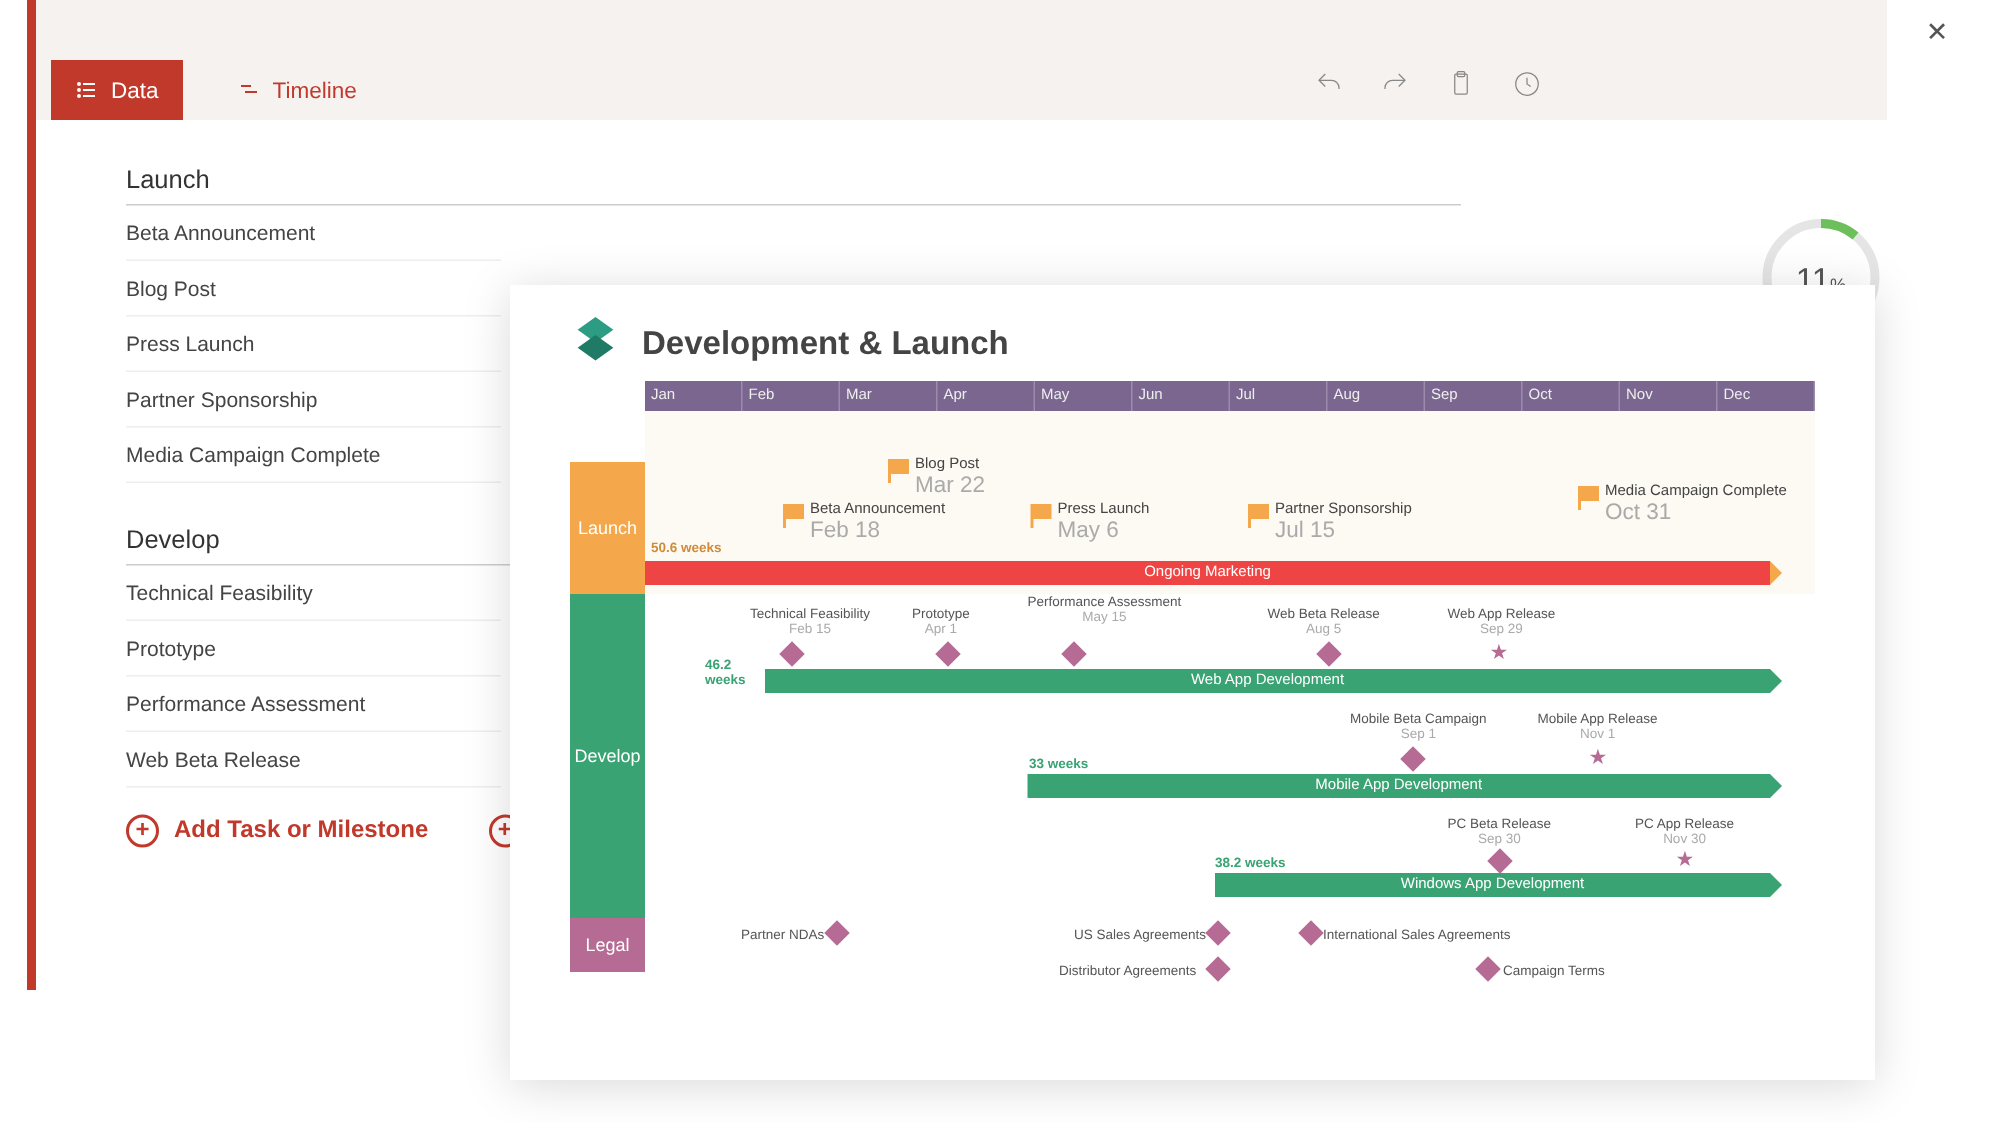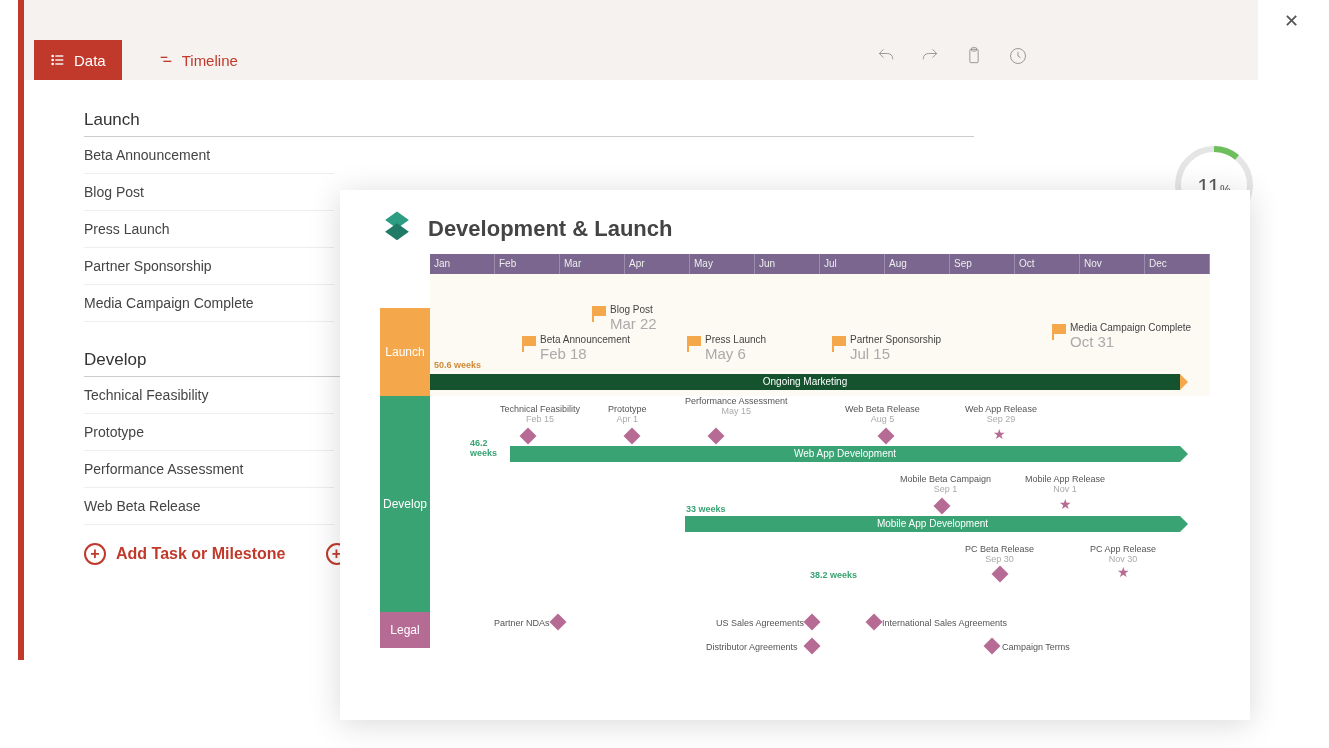--- a/index.html
+++ b/index.html
@@ -50,21 +50,21 @@
 .chart-area { position: absolute; left: 50px; top: 0; right: 0; bottom: 0; }
 .monthbar { height: 20px; background: #7a668f; color: #eee; font-size: 10px; display: flex; }
 .month { flex: 1; border-right: 1px solid rgba(255,255,255,0.25); padding-left: 4px; line-height: 20px; position: relative; }
 
 .launch-zone { position: absolute; top: 20px; height: 122px; left: 0; right: 0; background: #fdfaf3; }
 .develop-zone { position: absolute; top: 142px; height: 216px; left: 0; right: 0; background: #fff; }
 .legal-zone { position: absolute; top: 358px; height: 50px; left: 0; right: 0; background: #fff; }
 
 .bar { position: absolute; height: 16px; color: #fff; font-size: 10px; text-align: center; line-height: 16px; white-space: nowrap; }
 .bar::after { content: ""; position: absolute; right: -8px; top: 0; border-left: 8px solid currentColor; border-top: 8px solid transparent; border-bottom: 8px solid transparent; }
-.bar-orange { background: #14532d; color: #f5a74b; }
+.bar-orange { background: #ef4444; color: #f5a74b; }
 .bar-orange span { color: #fff; }
 .bar-green { background: #3aa374; color: #3aa374; }
 .bar-green span { color: #fff; }
 .bar-label { position: absolute; font-size: 9px; color: #888; }
 
 .flag { position: absolute; font-size: 10px; color: #555; white-space: nowrap; }
 .flag-ico { position: absolute; width: 14px; height: 10px; background: #f5a74b; }
 .flag-ico::after { content: ""; position: absolute; left: 0; top: 10px; width: 2px; height: 6px; background: #f5a74b; }
 .flag .t1 { display: block; color: #444; font-weight: 500; }
 .flag .t2 { display: block; color: #aaa; font-size: 15px; }
@@ -241,20 +241,21 @@
         <div class="mlabel" style="left:595px; top:78px;"><span>Mobile App Release</span><span class="d">Nov 1</span></div>
         <div class="star" style="left:636px; top:110px;"></div>
         <div class="bar-label" style="left:256px; top:108px; color:#3aa374; font-weight:600;">33 weeks</div>
         <div class="bar bar-green" style="left:255px; top:120px; width:495px;"><span>Mobile App Development</span></div>
 
         <div class="mlabel" style="left:535px; top:148px;"><span>PC Beta Release</span><span class="d">Sep 30</span></div>
         <div class="diamond dp" style="left:564px; top:172px;"></div>
         <div class="mlabel" style="left:660px; top:148px;"><span>PC App Release</span><span class="d">Nov 30</span></div>
         <div class="star" style="left:694px; top:178px;"></div>
         <div class="bar-label" style="left:380px; top:174px; color:#3aa374; font-weight:600;">38.2 weeks</div>
+        <div class="bar bar-green" style="left:380px; top:186px; width:370px;"><span>Windows App Development</span></div>
       </div>
 
       <div class="legal-zone">
         <div class="mlabel" style="left:64px; top:6px;">Partner NDAs</div>
         <div class="diamond dp" style="left:122px; top:4px;"></div>
         <div class="mlabel" style="left:286px; top:6px;">US Sales Agreements</div>
         <div class="diamond dp" style="left:376px; top:4px;"></div>
         <div class="mlabel" style="left:452px; top:6px;">International Sales Agreements</div>
         <div class="diamond dp" style="left:438px; top:4px;"></div>
         <div class="mlabel" style="left:276px; top:30px;">Distributor Agreements</div>

